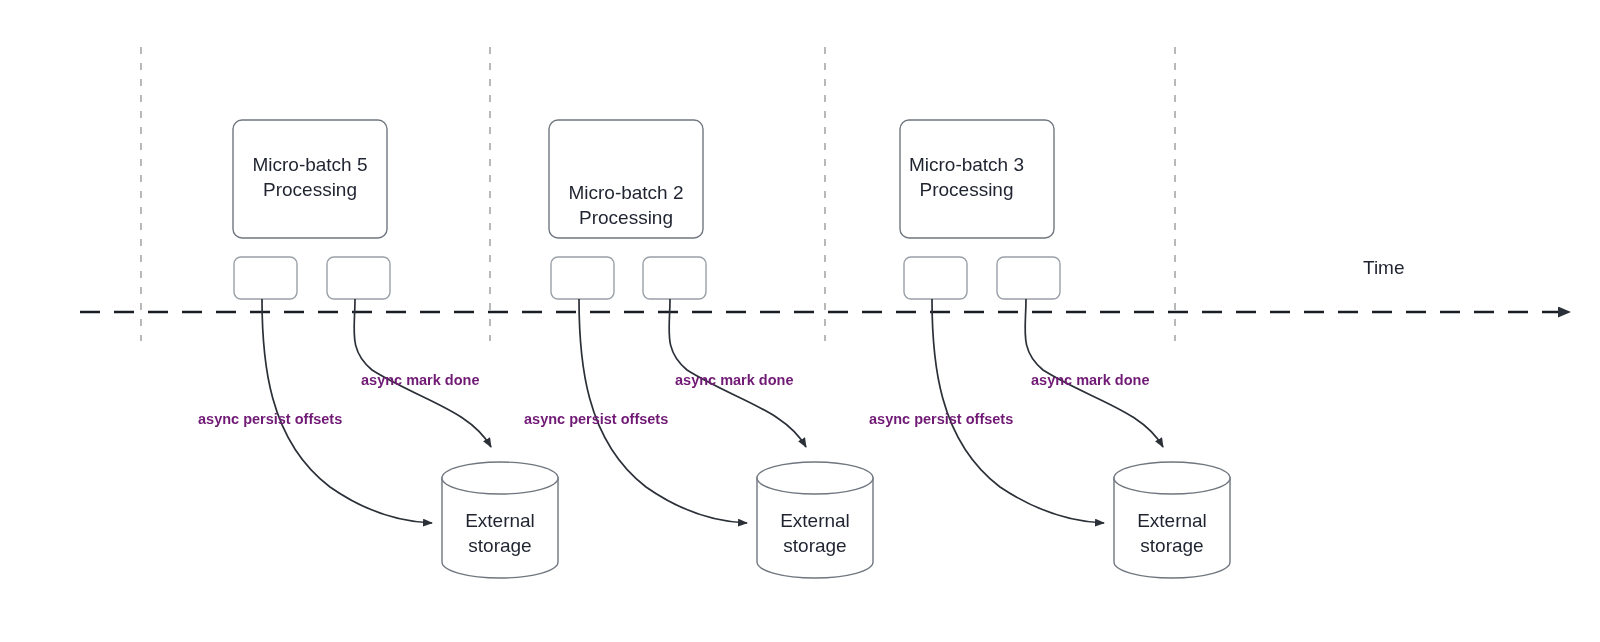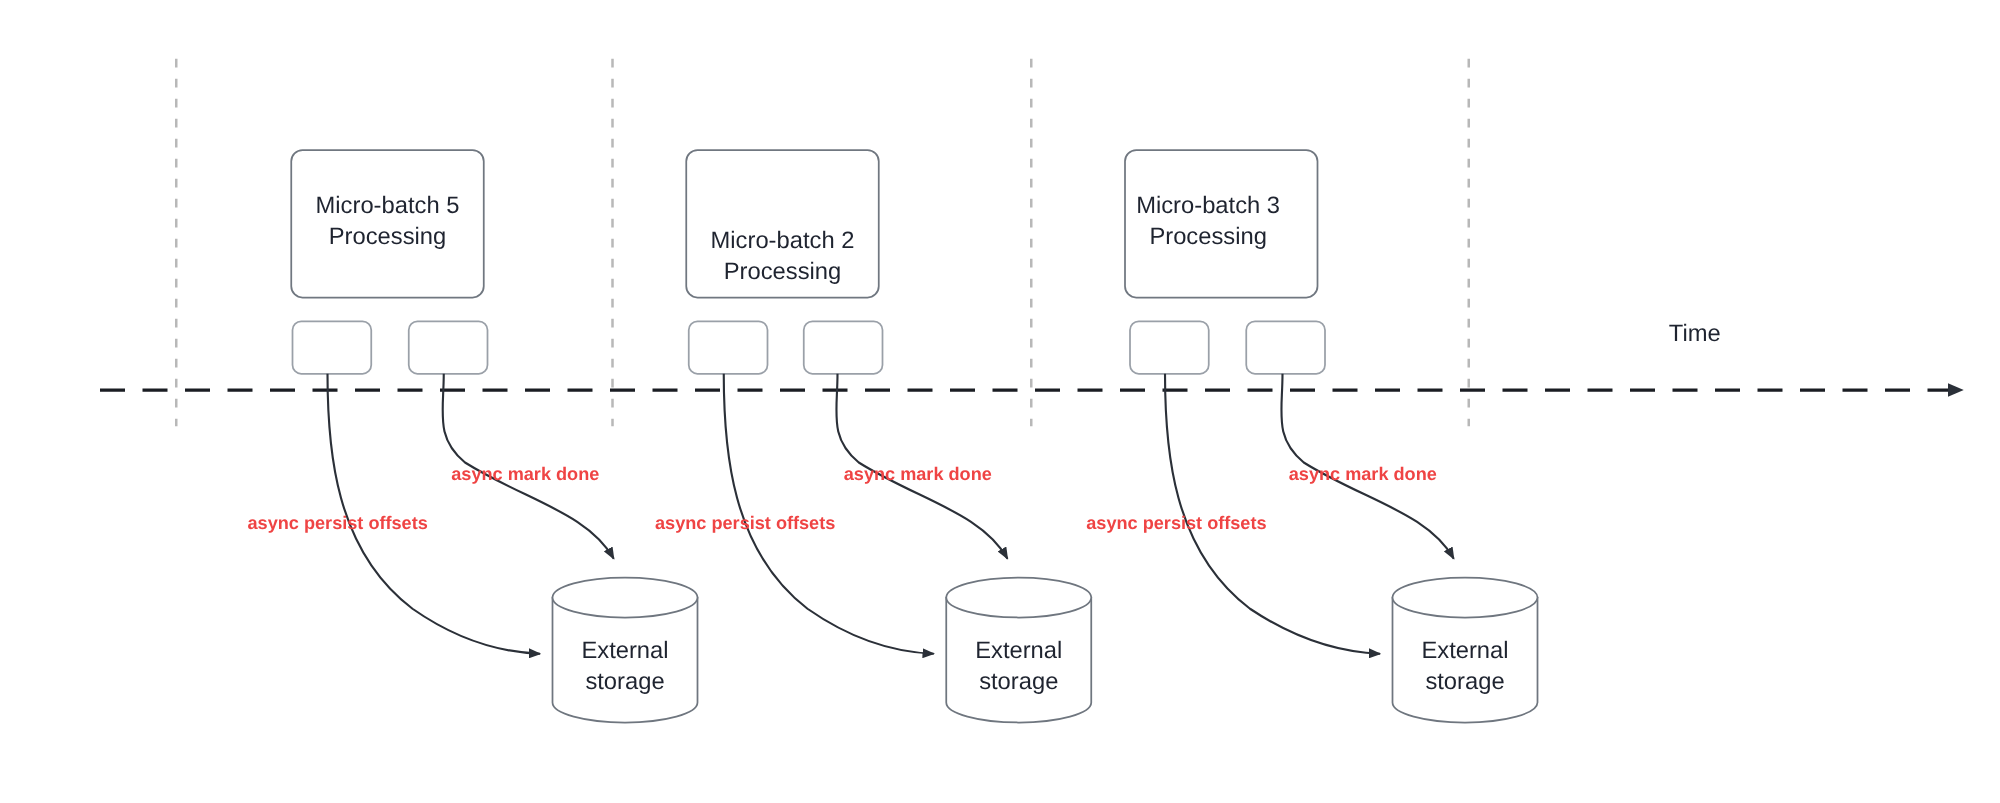--- a/index.html
+++ b/index.html
@@ -27,34 +27,35 @@
     text-align: center;
     color: #1f2430;
     font-family: "Liberation Sans", sans-serif;
     font-size: 19px;
     line-height: 25px;
     white-space: pre;
     pointer-events: none;
   }
   .edge-label {
     position: absolute;
-    color: #ef4444;
+    color: #701a75;
     font-family: "Liberation Sans", sans-serif;
     font-size: 14.5px;
     font-weight: bold;
     line-height: 17px;
     white-space: nowrap;
   }
   .time-label {
     position: absolute;
     color: #1f2430;
     font-family: "Liberation Sans", sans-serif;
     font-size: 19px;
     line-height: 24px;
     white-space: nowrap;
+    margin-left: 28px;
   }
 </style>
 </head>
 <body>
 
 <div id="canvas">
 
   <svg id="svg-layer" viewBox="0 0 1600 642">
     <defs>
       <marker id="arrowhead" markerWidth="10" markerHeight="8" refX="9" refY="4" orient="auto" markerUnits="userSpaceOnUse">

